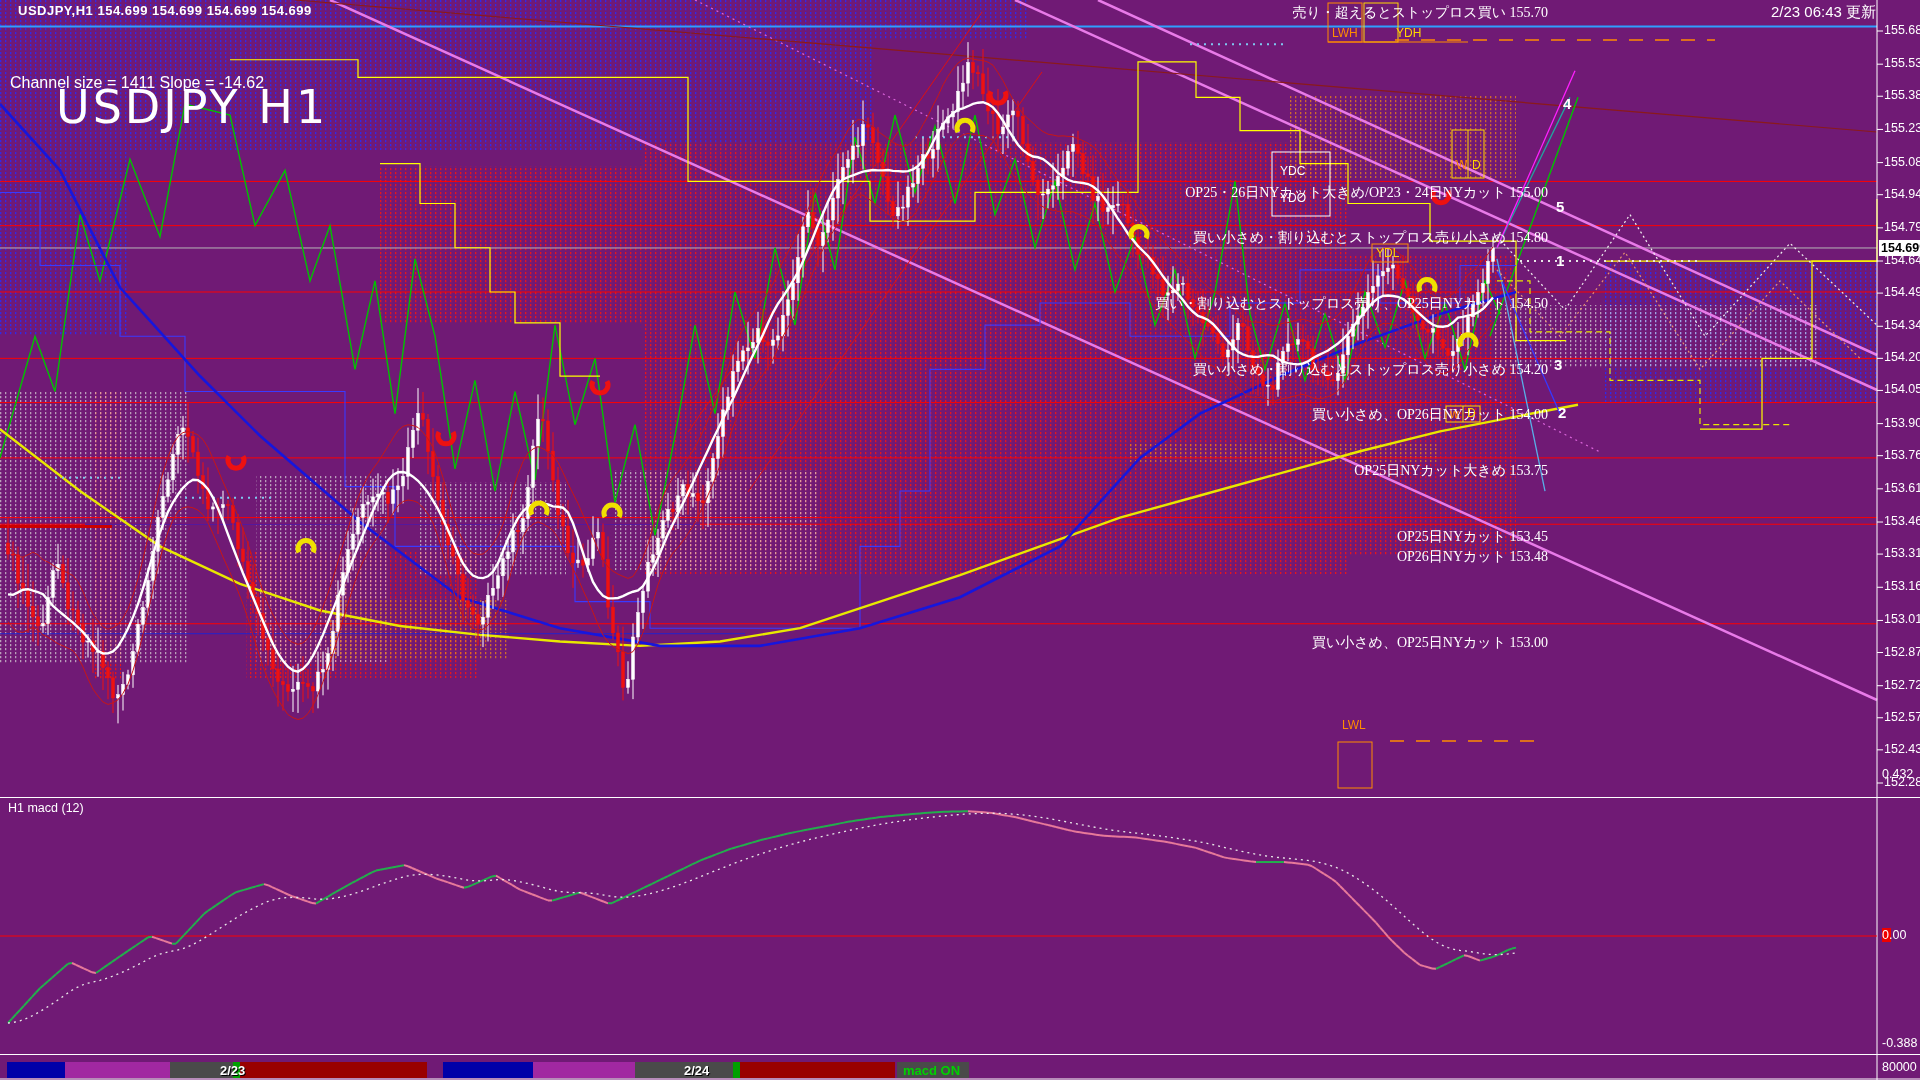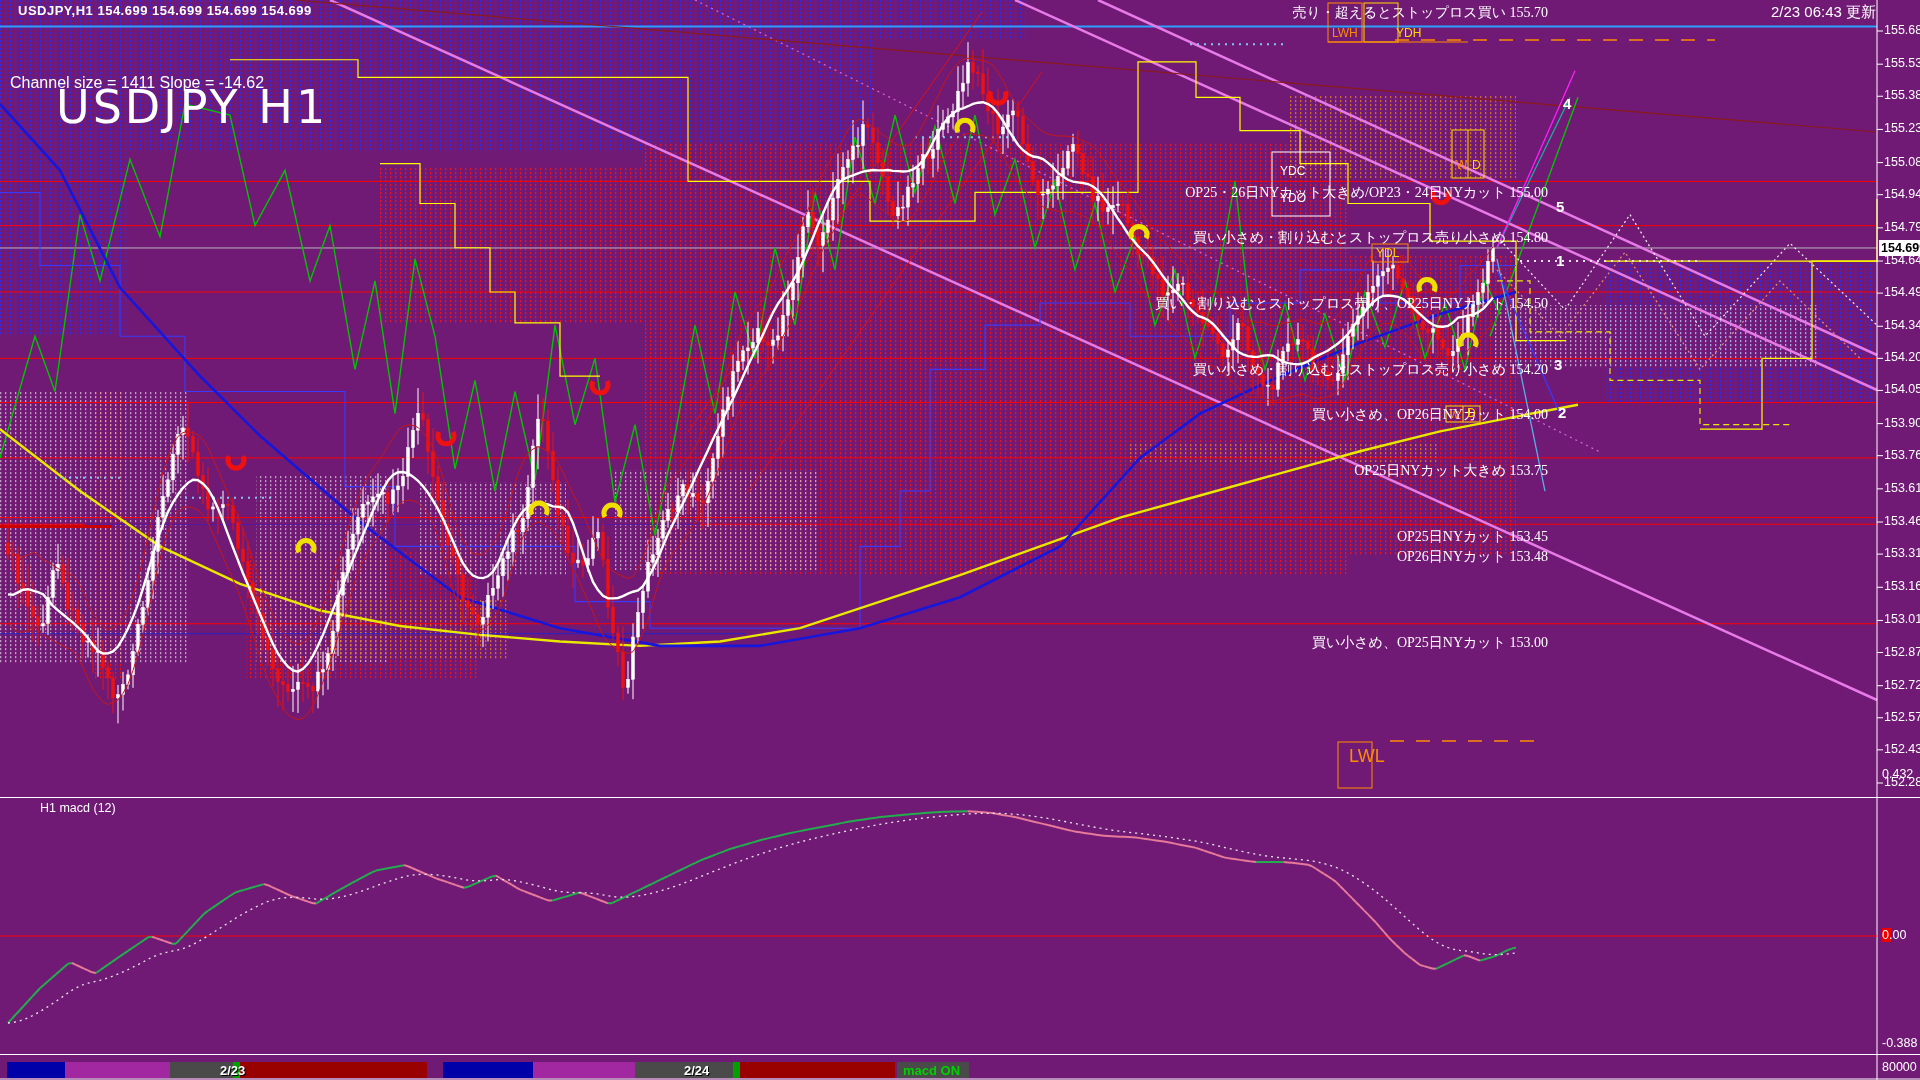--- a/index.html
+++ b/index.html
@@ -9,21 +9,21 @@
   .ov{position:absolute;white-space:nowrap;pointer-events:none;}
   .symline{left:18px;top:3px;color:#fff;font-size:13px;font-weight:bold;letter-spacing:.5px;}
   .chaninfo{left:10px;top:74px;color:#fff;font-size:16px;}
   .watermark{left:56px;top:80px;color:#fff;font-size:46px;letter-spacing:3px;font-family:"DejaVu Sans",sans-serif;}
   .updtime{right:44px;top:3px;color:#fff;font-size:15px;}
   .annot{right:372px;color:#fff;font-size:14px;text-align:center;font-family:Liberation Serif, serif;}
   .wave{color:#fff;font-size:15px;font-weight:bold;}
   .tick{position:absolute;left:1884px;color:#fff;font-size:12.5px;}
   .curprice{position:absolute;left:1879px;width:44px;background:#fff;color:#000;font-size:12.5px;
             padding:1px 2px;font-weight:bold;}
-  .macdtitle{left:8px;top:801px;color:#fff;font-size:12.5px;margin-left:32px;}
+  .macdtitle{left:8px;top:801px;color:#fff;font-size:12.5px;}
   .stripdate{position:absolute;top:1063px;color:#fff;font-size:13px;font-weight:bold;text-shadow:1px 1px 0 #000;}
   .macdon{position:absolute;top:1063px;color:#00d000;font-size:13px;font-weight:bold;text-align:center;}
 </style>
 </head>
 <body>
 
 <div id="root">
   <svg id="chart-svg" width="1920" height="1080">
       <defs>
         <pattern id="pd-blue" width="5" height="4" patternUnits="userSpaceOnUse">
@@ -1192,21 +1192,21 @@
       <div class="tick" style="top: 741.835px;">152.430</div>
       <div class="tick" style="top: 775.012px;">152.280</div>
       <div class="curprice" style="top: 239.978px;">154.699</div>
     </div>
   <div id="misc-layer">
       <div class="ov" style="left: 1332px; top: 26px; color: rgb(255, 140, 0); font-size: 12px;">LWH</div>
       <div class="ov" style="left: 1368px; top: 26px; color: rgb(255, 215, 0); font-size: 12px; margin-left: 28px;">YDH</div>
       <div class="ov" style="left: 1280px; top: 164px; color: rgb(255, 255, 255); font-size: 12px;">YDC</div>
       <div class="ov" style="left: 1280px; top: 191px; color: rgb(255, 255, 255); font-size: 12px;">YDO</div>
       <div class="ov" style="left: 1376px; top: 246px; color: rgb(255, 215, 0); font-size: 12px;">YDL</div>
-      <div class="ov" style="left: 1342px; top: 746px; color: rgb(255, 140, 0); font-size: 18px; margin-left: 7px;">LWL</div>
+      <div class="ov" style="left: 1342px; top: 718px; color: rgb(255, 140, 0); font-size: 12px;">LWL</div>
       <div class="ov" style="left: 1456px; top: 158px; color: rgb(255, 140, 0); font-size: 12px;">W</div>
       <div class="ov" style="left: 1472px; top: 158px; color: rgb(255, 215, 0); font-size: 12px;">D</div>
       <div class="ov" style="left: 1450px; top: 407px; color: rgb(255, 140, 0); font-size: 12px;">w</div>
       <div class="ov" style="left: 1467px; top: 406px; color: rgb(255, 215, 0); font-size: 12px;">D</div>
       <div class="ov" style="left: 1882px; top: 767px; color: rgb(255, 255, 255); font-size: 12.5px;">0.432</div>
       <div class="ov" style="left: 1882px; top: 928px; color: rgb(255, 255, 255); font-size: 12.5px; background: linear-gradient(to right, rgb(238, 0, 0) 9px, transparent 9px);">0.00</div>
       <div class="ov" style="left: 1882px; top: 1036px; color: rgb(255, 255, 255); font-size: 12.5px;">-0.388</div>
       <div class="ov" style="left: 1882px; top: 1060px; color: rgb(255, 255, 255); font-size: 12.5px;">80000</div>
       <div class="stripdate" style="left: 220px;">2/23</div>
       <div class="stripdate" style="left: 684px;">2/24</div>

